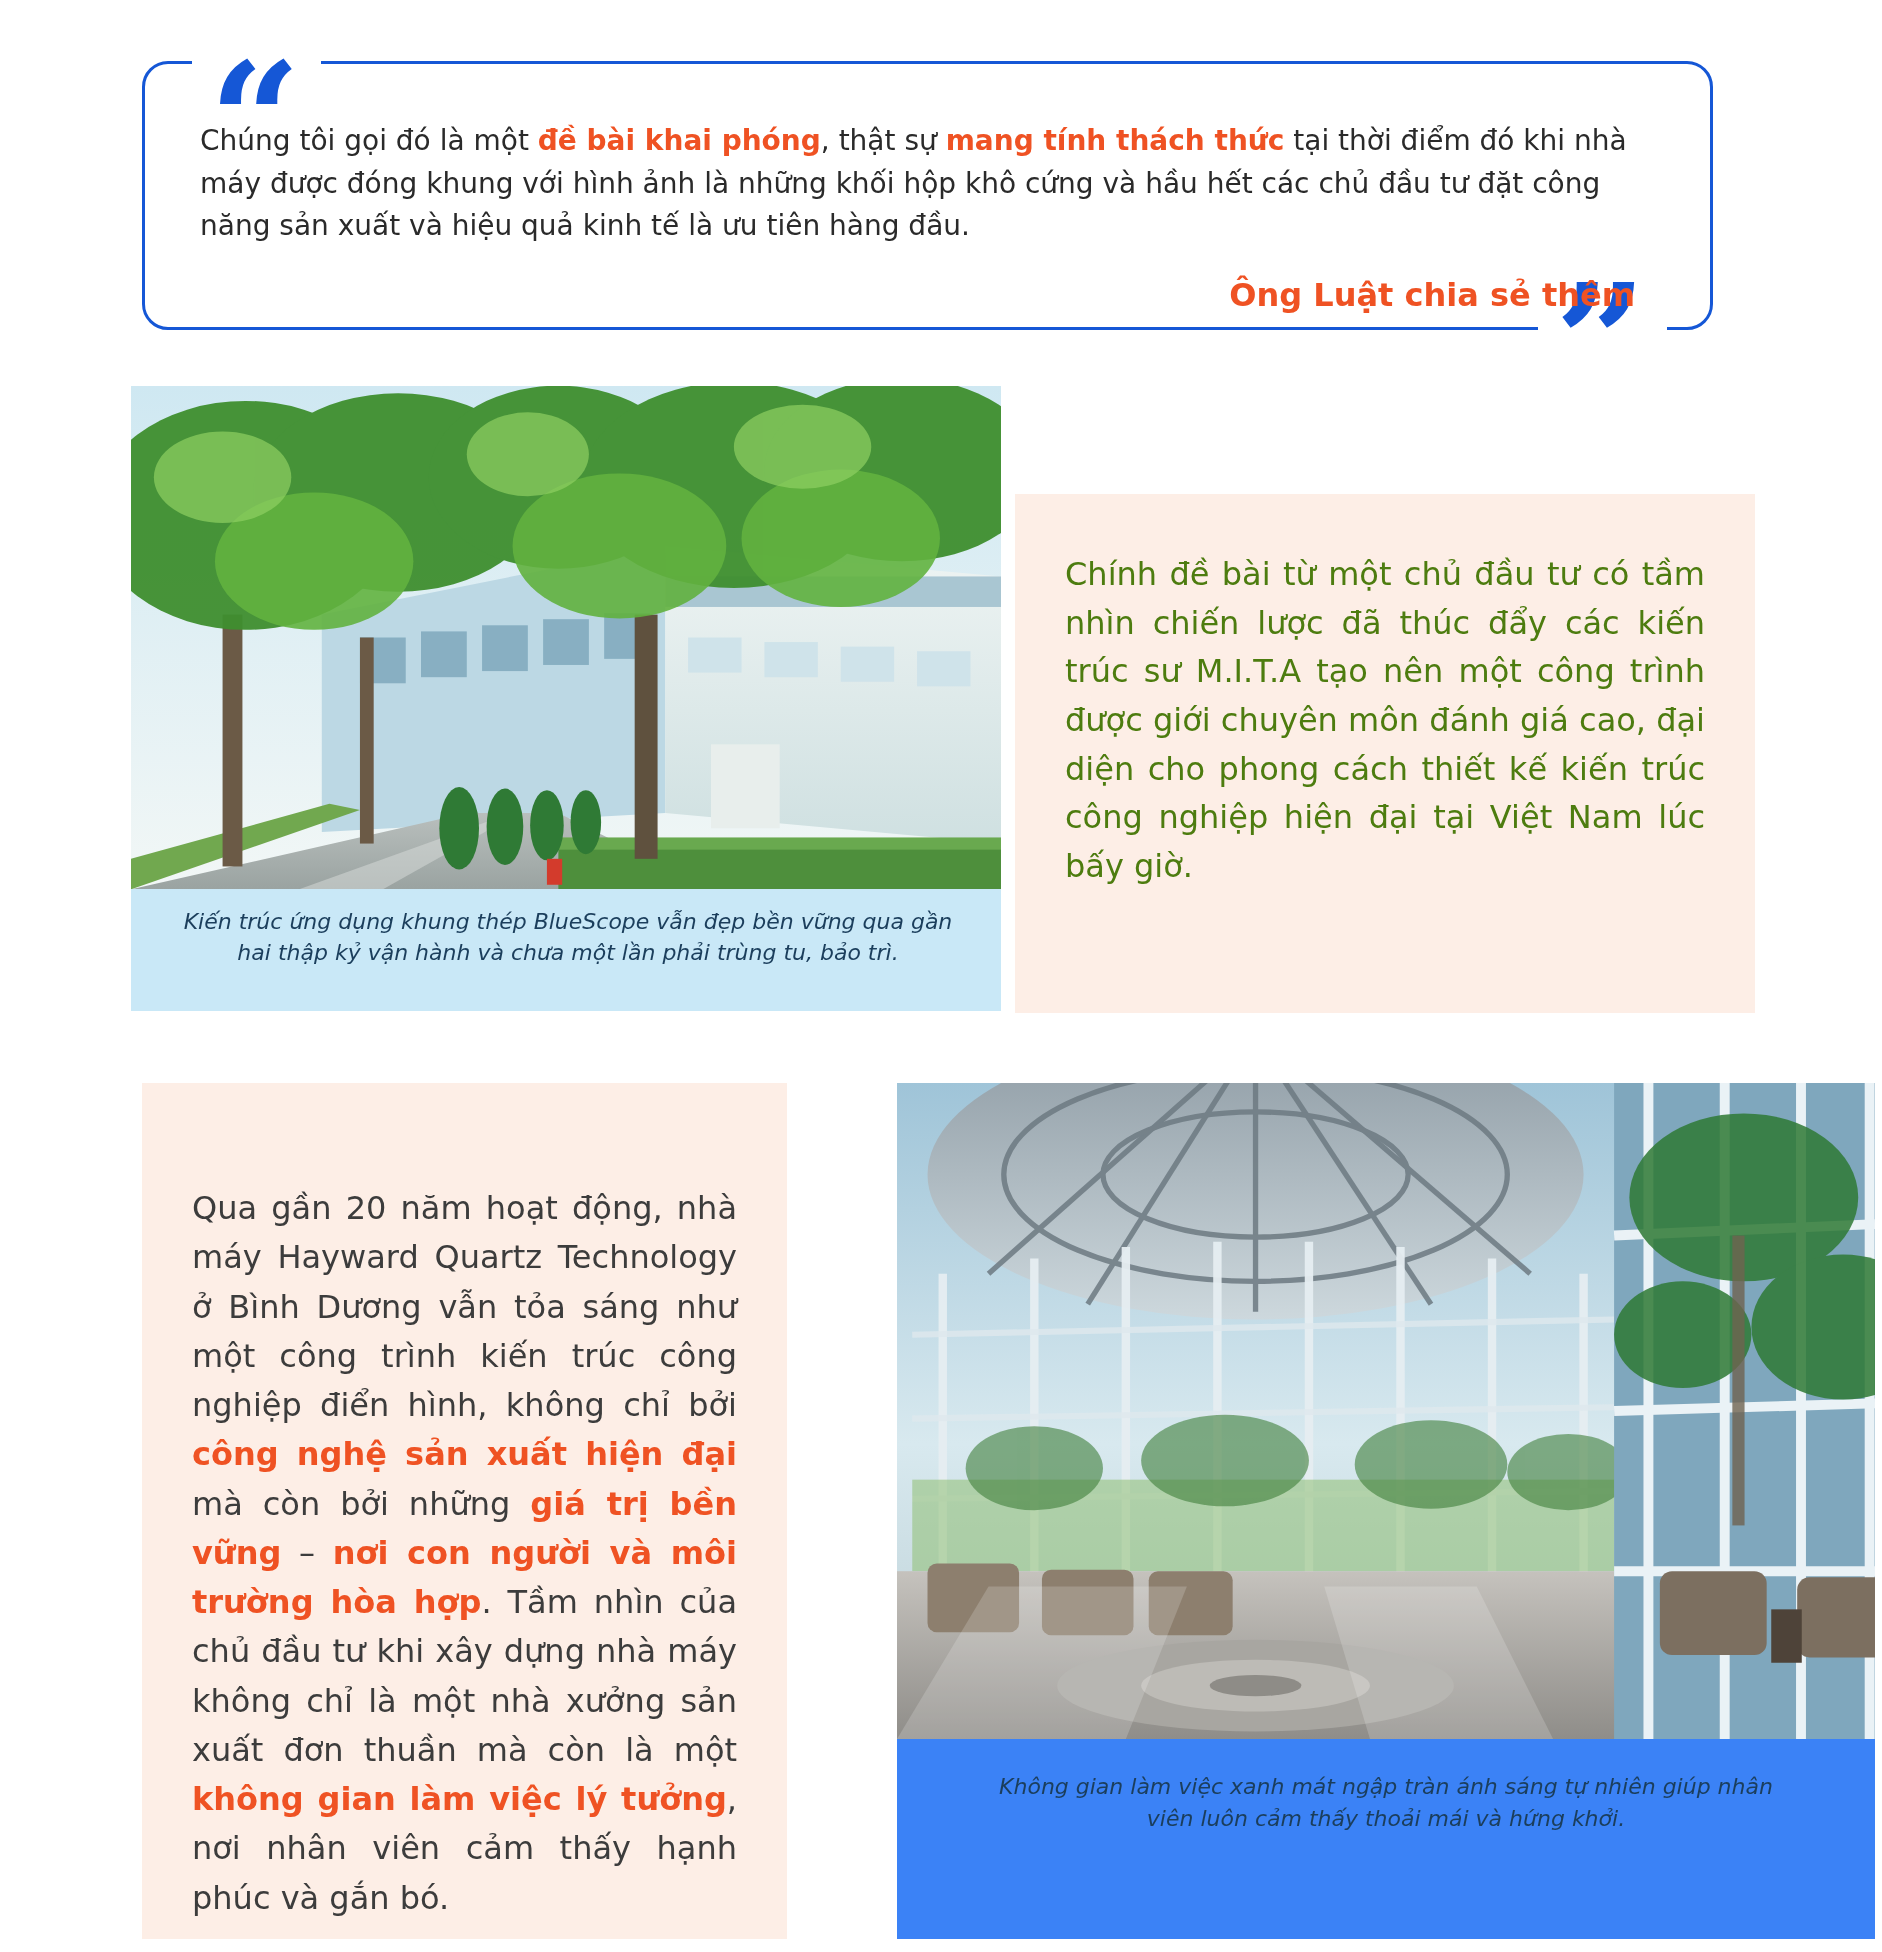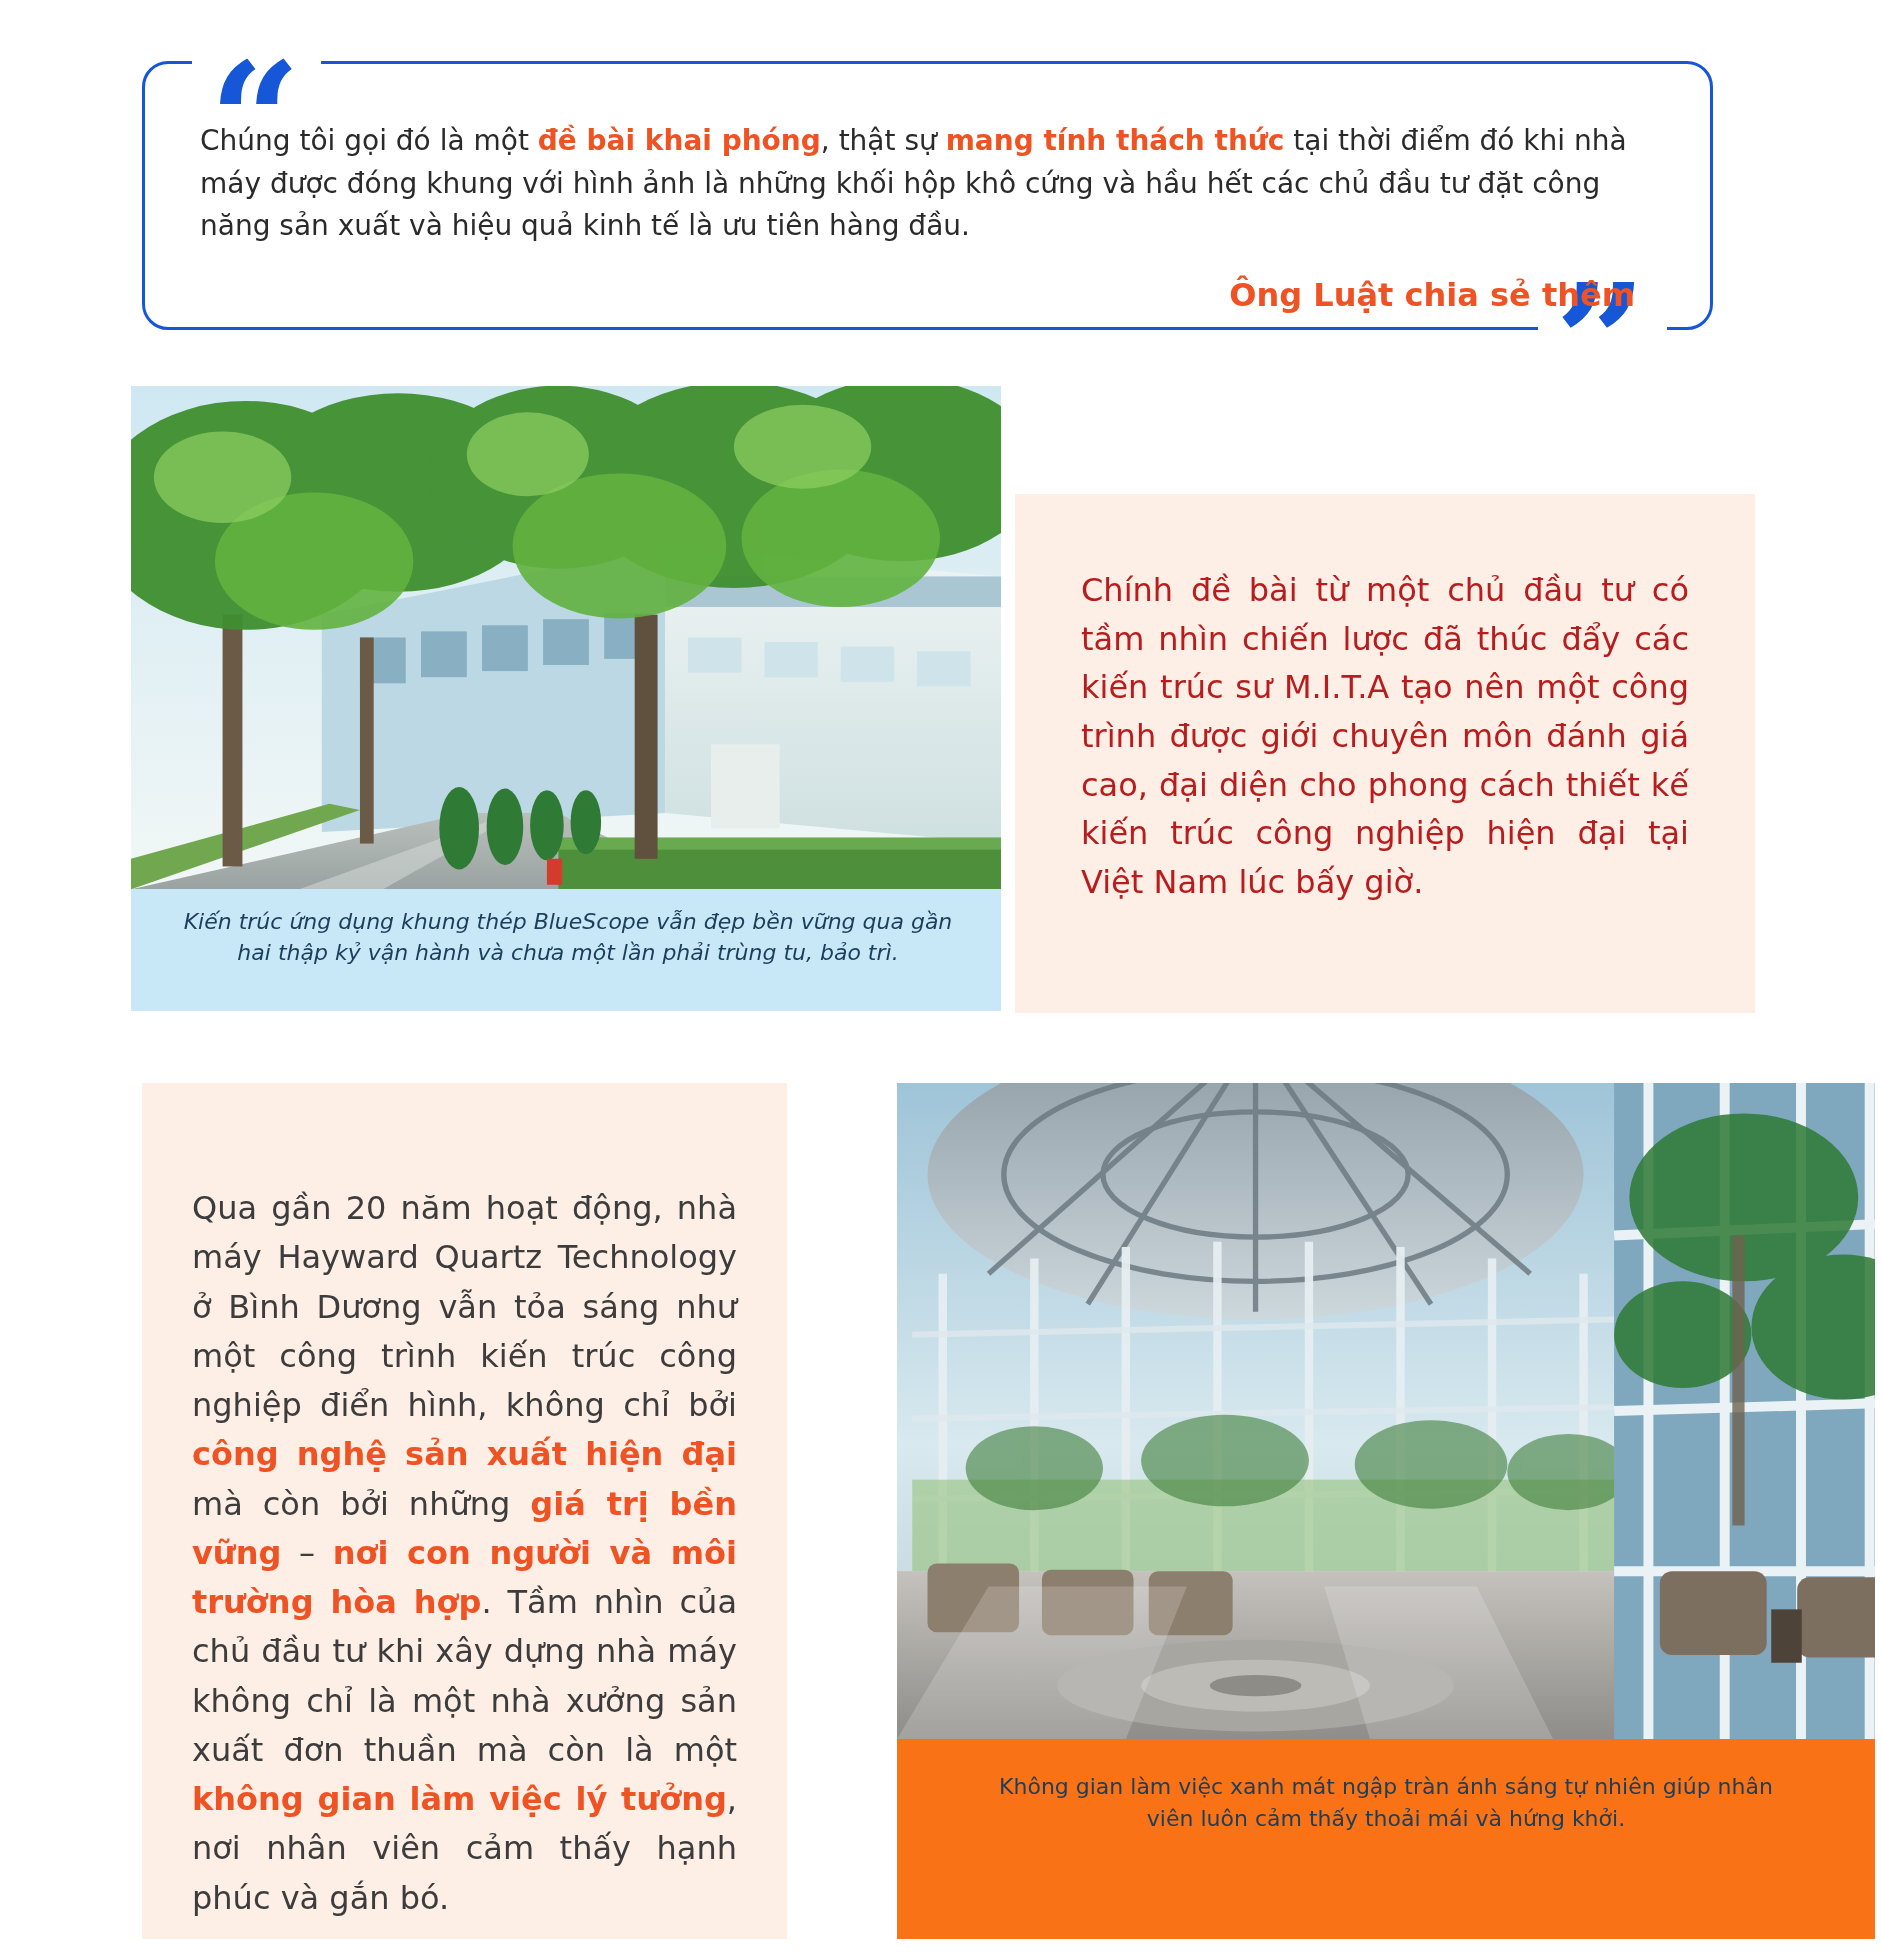--- a/index.html
+++ b/index.html
@@ -117,24 +117,24 @@
     position: absolute;
     left: 1015px;
     top: 113px;
     width: 740px;
     height: 519px;
     background: #fdeee6;
     box-sizing: border-box;
     padding: 56px 50px;
   }
   .peach p {
-    margin: 16px;
+    margin: 0;
     font-size: 32px;
     line-height: 1.52;
-    color: #b91c1c;
+    color: #4d7c0f;
     text-align: justify;
   }
 
   
   .row2 {
     position: absolute;
     left: 0;
     top: 1083px;
     width: 1883px;
     height: 854px;
@@ -168,26 +168,27 @@
     height: 656px;
     overflow: hidden;
     background: #8aa7b8;
   }
   .cap2 {
     position: absolute;
     left: 897px;
     top: 656px;
     width: 978px;
     height: 200px;
-    background: #f97316;
+    background: #3b82f6;
     box-sizing: border-box;
     padding: 32px 92px 0 92px;
     text-align: center;
     font-size: 22px;
     line-height: 1.45;
+    font-style: italic;
     color: #1b3e5c;
   }
 
   svg.pic { display:block; width:100%; height:100%; }
 </style>
 </head>
 <body>
 
 <div class="quote-wrap">
   <div class="quote-box"></div>

